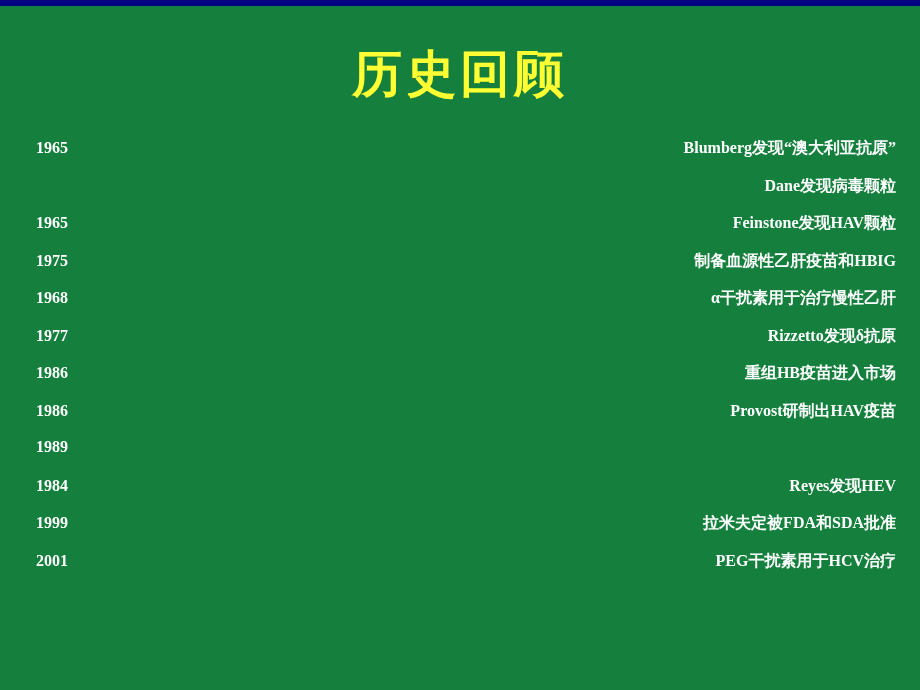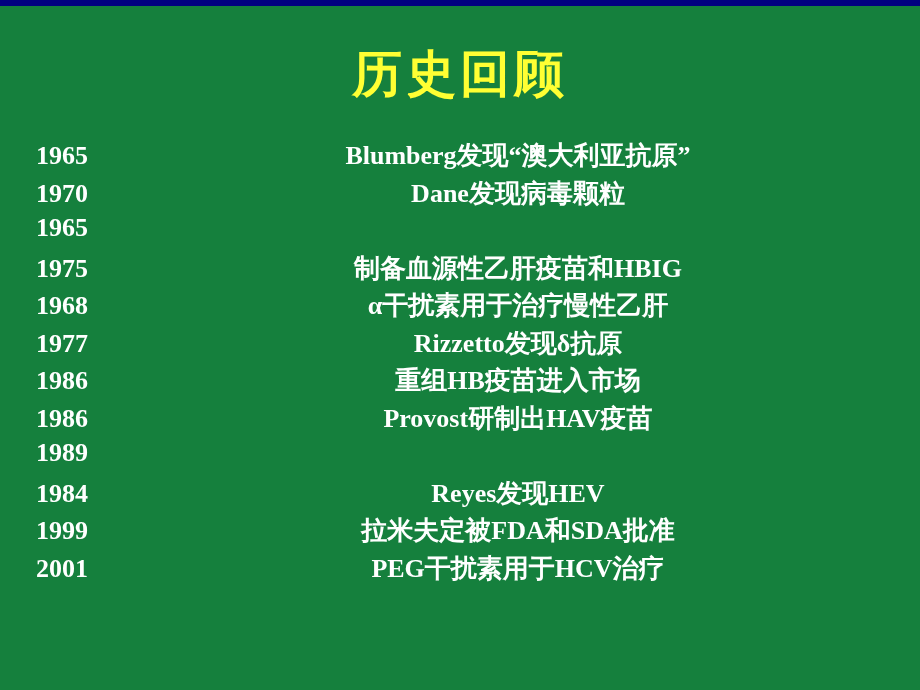--- a/index.html
+++ b/index.html
@@ -38,56 +38,56 @@
     position: absolute;
     top: 132px;
     left: 36px;
     width: 860px;
   }
   .row {
     display: flex;
     align-items: baseline;
     height: 37.5px;
     color: #ffffff;
-    font-size: 26px;
+    font-size: 16px;
     font-weight: bold;
     font-family: "Liberation Serif", serif;
     white-space: nowrap;
   }
   .year {
     width: 104px;
     flex: 0 0 104px;
     text-align: left;
   }
   .event {
     flex: 1 1 auto;
-    text-align: center;
+    text-align: right;
   }
 </style>
 </head>
 <body style="background: rgb(1, 1, 128);">
 
 <div class="slide">
 
   <div class="slide-title">历史回顾</div>
 
   <div class="timeline">
 
     <div class="row">
       <span class="year">1965</span>
       <span class="event">Blumberg发现“澳大利亚抗原”</span>
     </div>
 
     <div class="row">
-      <span class="year">1970</span>
       <span class="event">Dane发现病毒颗粒</span>
     </div>
 
     <div class="row">
       <span class="year">1965</span>
+      <span class="event"> Feinstone发现HAV颗粒</span>
     </div>
 
     <div class="row">
       <span class="year">1975</span>
       <span class="event">制备血源性乙肝疫苗和HBIG</span>
     </div>
 
     <div class="row">
       <span class="year">1968</span>
       <span class="event"> α干扰素用于治疗慢性乙肝</span>

